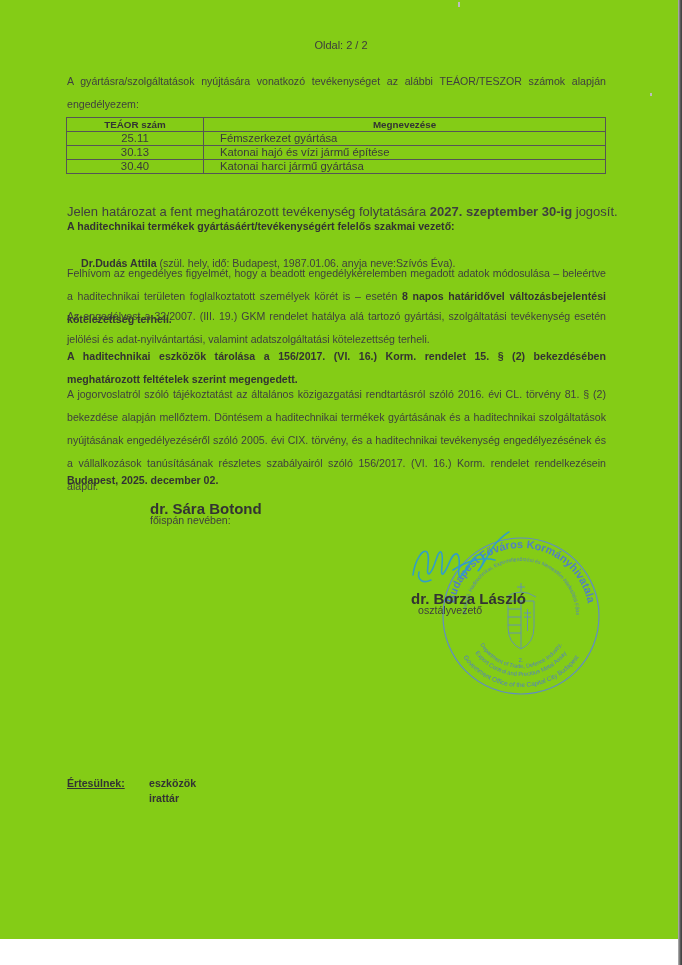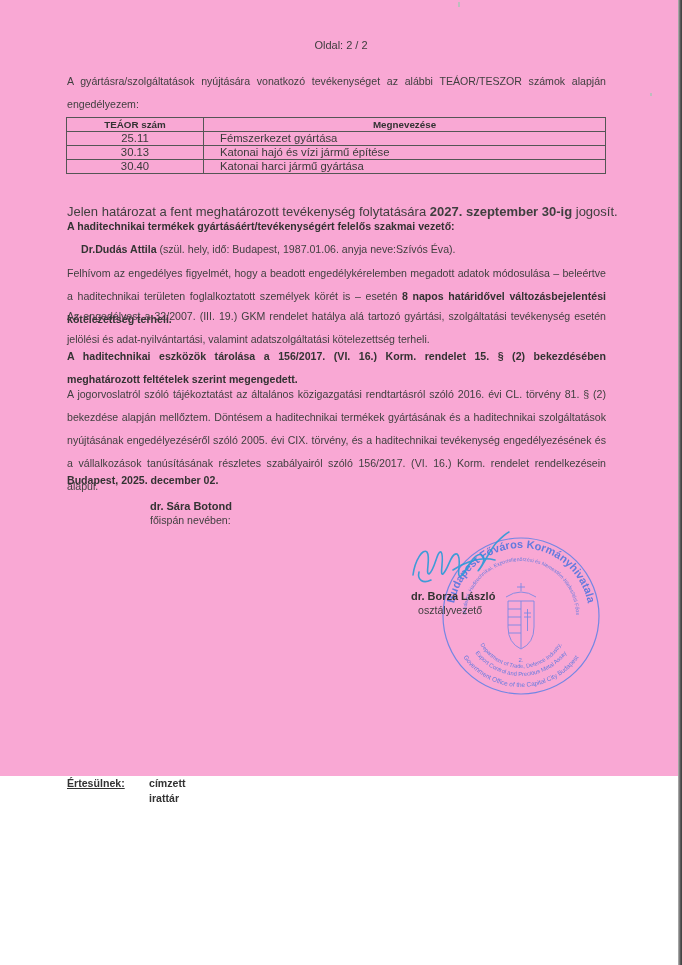--- a/index.html
+++ b/index.html
@@ -2,33 +2,33 @@
 <html><head>
 <meta charset="utf-8">
 <style>
   html, body { margin: 0; padding: 0; }
   body {
     width: 682px; height: 965px; overflow: hidden;
     background: #ffffff; position: relative;
     font-family: "Liberation Sans", sans-serif;
     color: #3a3a3a;
   }
-  .page { position: absolute; left: 0; top: 0; width: 682px; height: 776px; background: #f9a8d4; }
+  .page { position: absolute; left: 0; top: 0; width: 682px; height: 939px; background: #84cc16; }
   .scan-edge { position: absolute; right: 0; top: 0; width: 4px; height: 965px; background: linear-gradient(to right, #b9b9b9, #5a5a5a 60%, #3a3a3a); }
   .speck { position: absolute; width: 2px; height: 5px; background: #bdbdbd; }
   .abs { position: absolute; }
   .page-num { left: 0; width: 682px; top: 39px; text-align: center; font-size: 11px; color: #3d3d3d; }
   .para { left: 67px; width: 539px; font-size: 10.6px; line-height: 23px; text-align: justify; color: #3f3f3f; }
   .para b, .bold { font-weight: bold; color: #333; }
   table.teaor { position: absolute; left: 66px; top: 117px; width: 540px; border-collapse: collapse; font-size: 11.3px; color: #3a3a3a; }
   table.teaor td, table.teaor th { border: 1px solid #555; height: 13px; line-height: 13px; padding: 0 16px; }
   table.teaor th { font-weight: bold; font-size: 9.8px; text-align: center; color: #333; }
   table.teaor td.code { text-align: center; width: 104px; }
   .after-table { left: 67px; top: 204px; font-size: 13px; color: #3f3f3f; }
-  .sig-name { font-size: 11px; font-weight: bold; color: #333; }
+  .sig-name { font-size: 15px; font-weight: bold; color: #333; }
   .sig-title { font-size: 10.6px; color: #3f3f3f; }
   .stamp { position: absolute; left: 440px; top: 535px; width: 162px; height: 162px; }
   .signature { position: absolute; left: 405px; top: 530px; width: 120px; height: 60px; }
   .ertes-label { left: 67px; top: 777px; font-size: 10.6px; font-weight: bold; text-decoration: underline; color: #333; }
   .ertes-item { left: 149px; font-size: 10.6px; font-weight: bold; color: #333; }
 </style>
 </head>
 <body>
 
 <div class="page">
@@ -63,21 +63,21 @@
       </tr>
     </tbody>
   </table>
 
   <div class="abs after-table">
     <span>Jelen határozat a fent meghatározott tevékenység folytatására </span><b>2027. szeptember 30-ig</b><span> jogosít.</span>
   </div>
 
   <div class="abs para bold" style="top:215px;">A haditechnikai termékek gyártásáért/tevékenységért felelős szakmai vezető:</div>
 
-  <div class="abs para" style="top:238px;padding-left:14px;">
+  <div class="abs para" style="top:252px;padding-left:14px;">
     <b>Dr.Dudás Attila</b><span> (szül. hely, idő: Budapest, 1987.01.06.  anyja neve:Szívós Éva).</span>
   </div>
 
   <div class="abs para" style="top:262px;">
     <span>Felhívom az engedélyes figyelmét, hogy a beadott engedélykérelemben megadott adatok módosulása – beleértve a haditechnikai területen foglalkoztatott személyek körét is – esetén </span><b>8 napos határidővel változásbejelentési kötelezettség terheli.</b>
   </div>
 
   <div class="abs para" style="top:305px;">Az engedélyest a 32/2007. (III. 19.) GKM rendelet hatálya alá tartozó gyártási, szolgáltatási tevékenység esetén jelölési és adat-nyilvántartási, valamint adatszolgáltatási kötelezettség terheli.</div>
 
   <div class="abs para bold" style="top:345px;">A haditechnikai eszközök tárolása a 156/2017. (VI. 16.) Korm. rendelet 15. § (2) bekezdésében meghatározott feltételek szerint megengedett.</div>
@@ -127,16 +127,16 @@
       <path d="M58,44 C64,34 72,20 78,26 C82,32 70,44 74,40 C80,32 86,18 92,12 C96,8 100,4 104,2"></path>
       <path d="M48,40 C60,32 76,26 90,30"></path>
       <path d="M14,42 C12,50 18,54 26,50"></path>
     </g>
   </svg>
 
   <div class="abs sig-name" style="left:411px;top:590px;">dr. Borza László</div>
   <div class="abs sig-title" style="left:418px;top:604px;">osztályvezető</div>
 
   <div class="abs ertes-label">Értesülnek:</div>
-  <div class="abs ertes-item" style="top:777px;">címzett</div>
+  <div class="abs ertes-item" style="top:777px;">eszközök</div>
   <div class="abs ertes-item" style="top:792px;">irattár</div>
 
 </div>
 
 </body></html>

